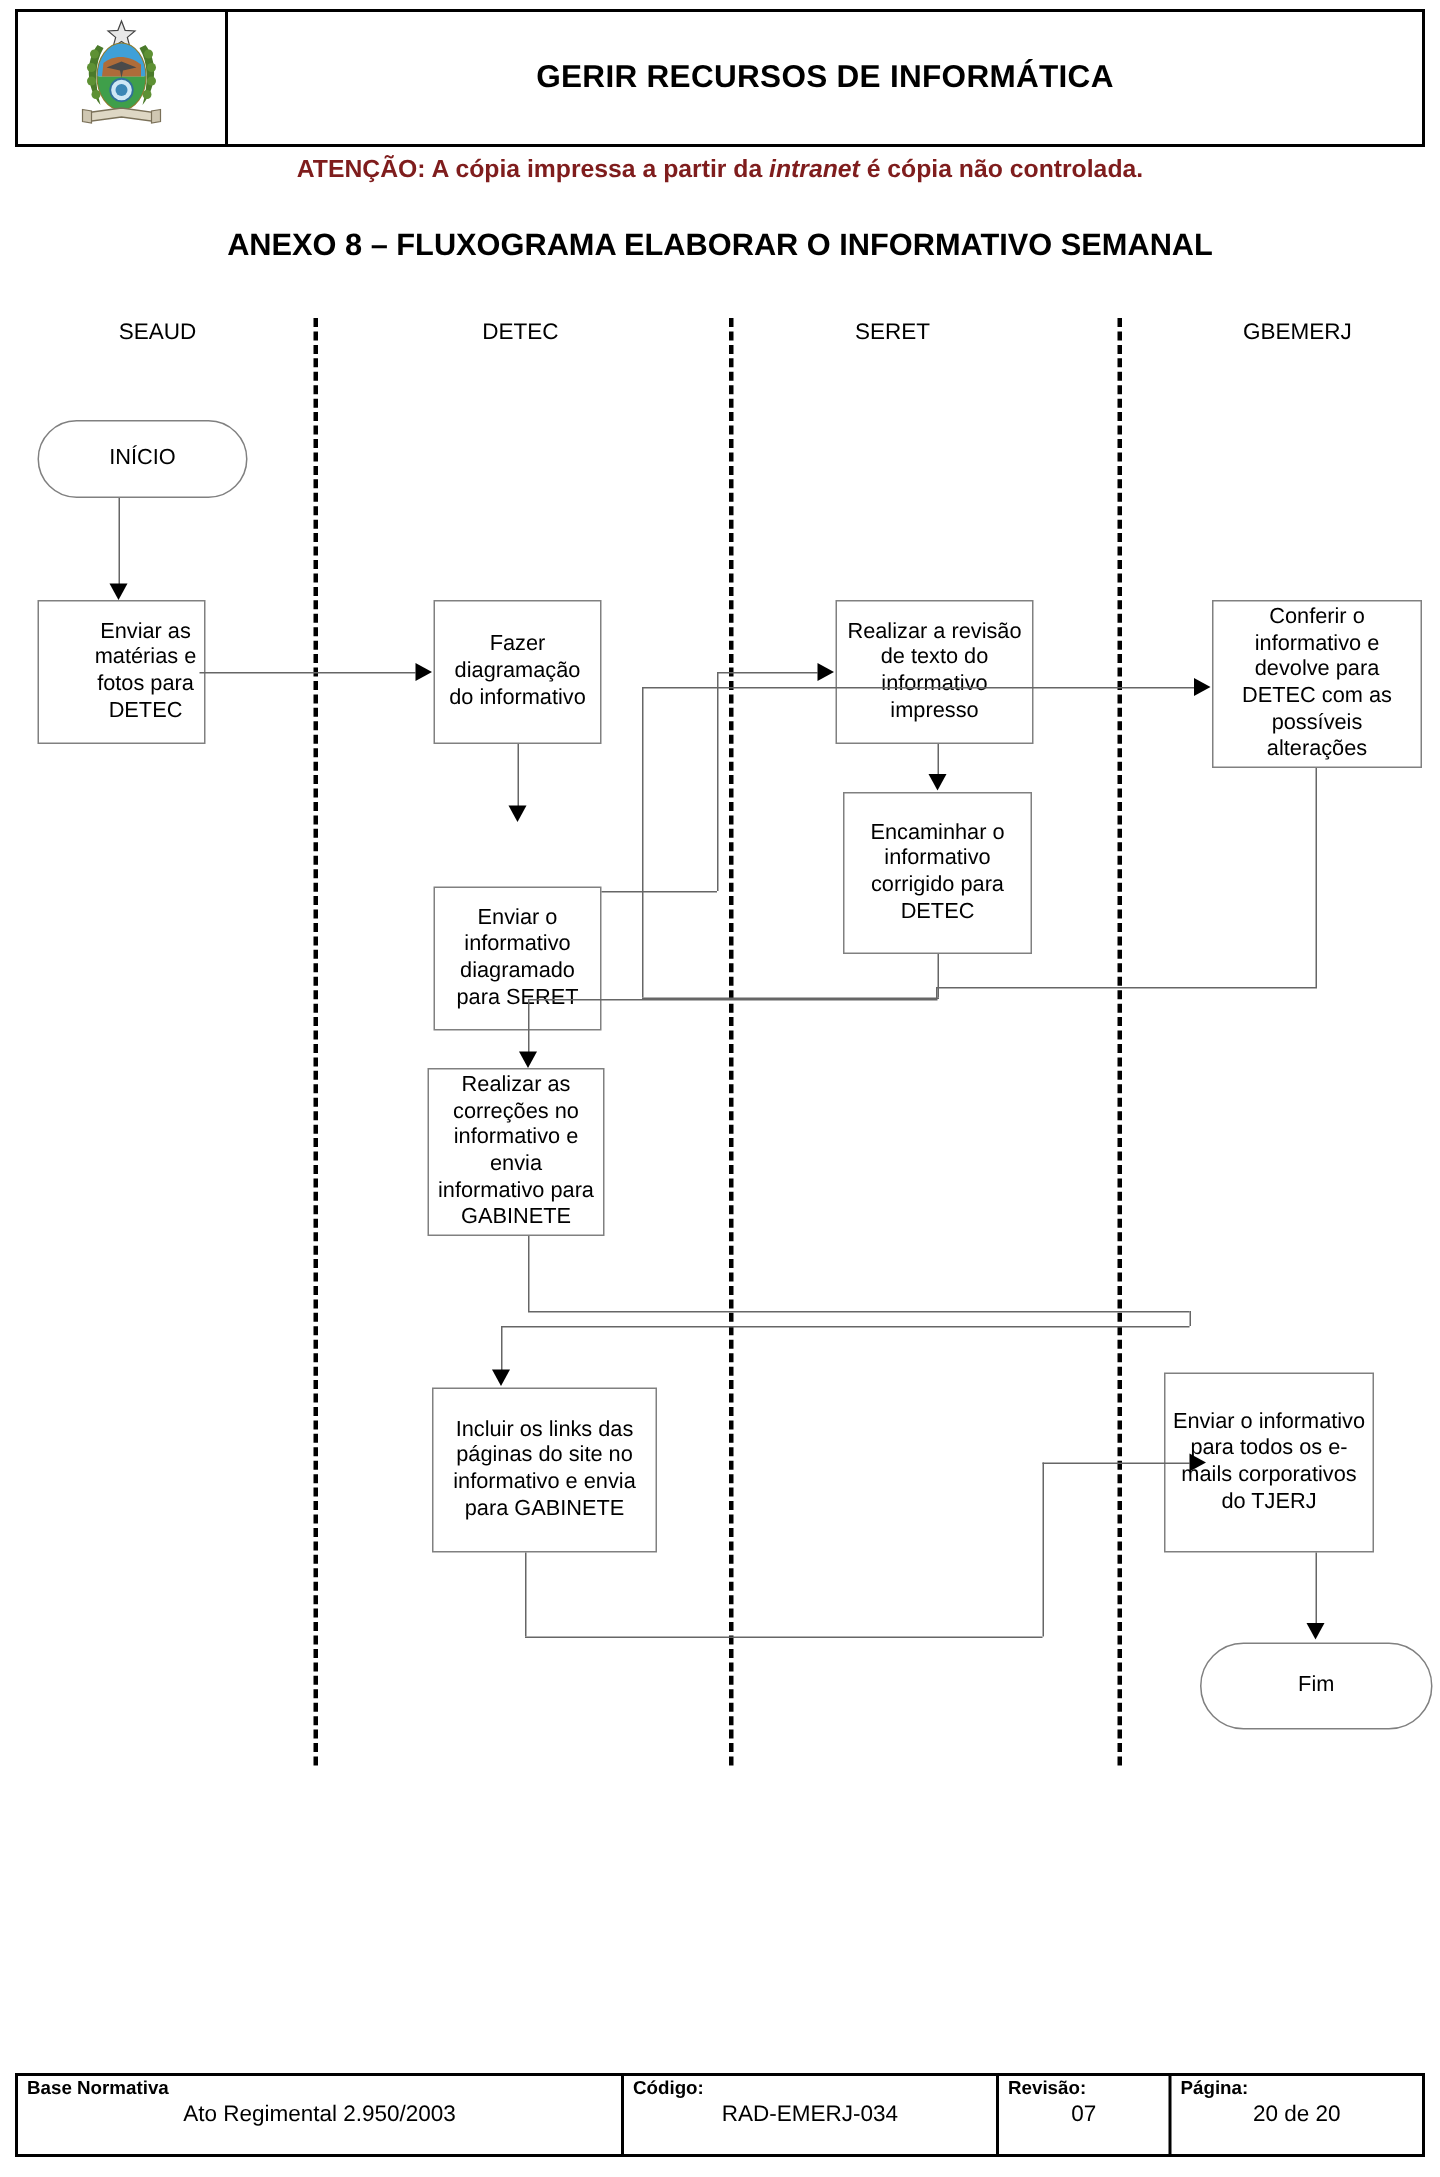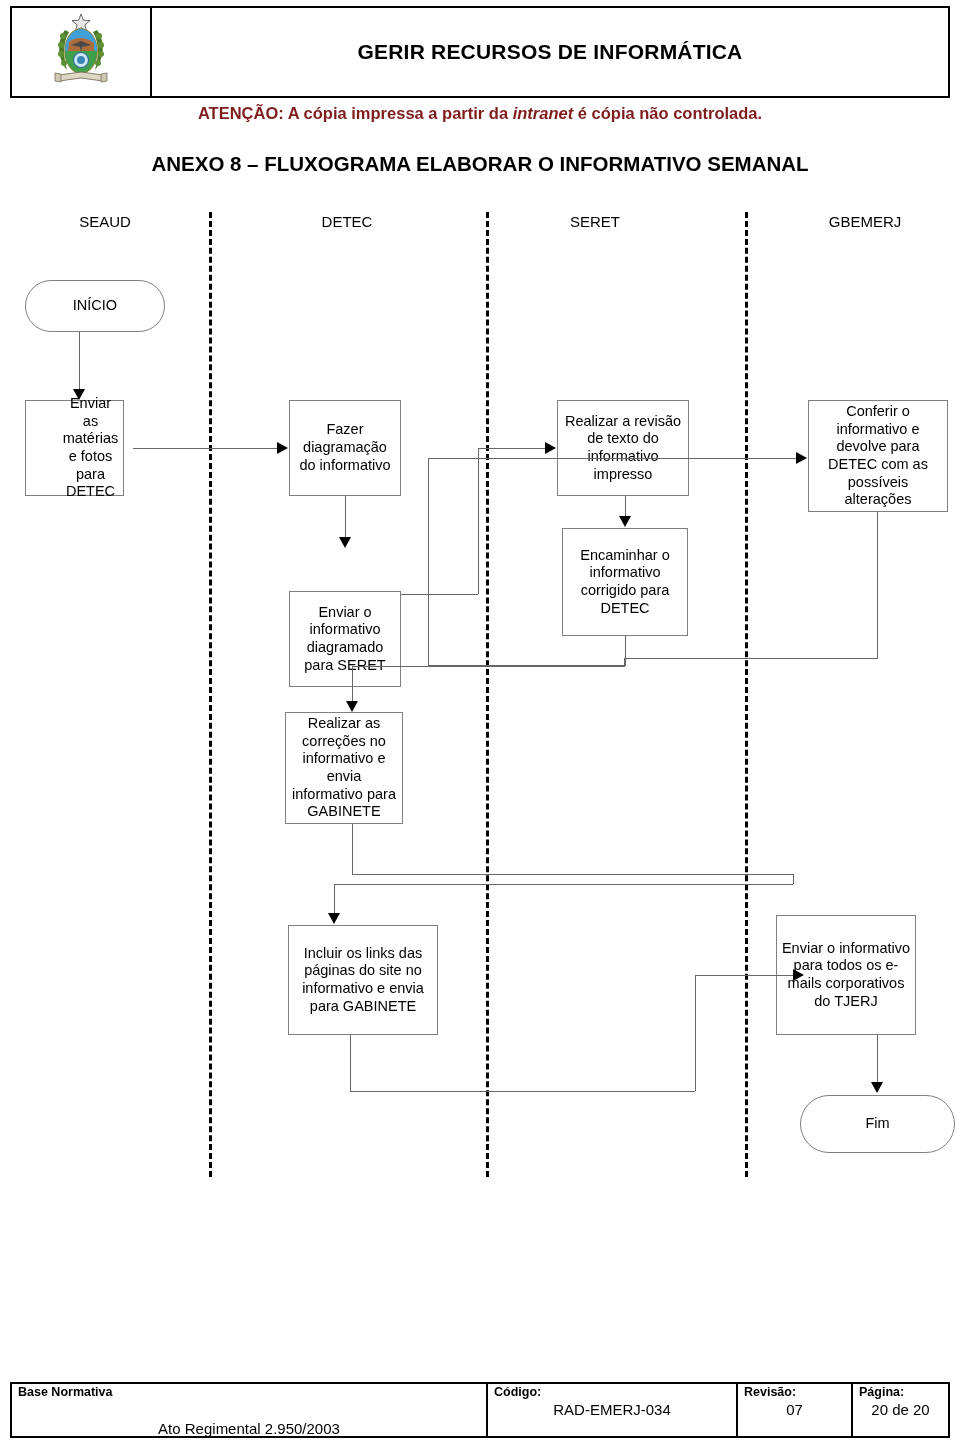--- a/index.html
+++ b/index.html
@@ -162,21 +162,21 @@
     font-weight: bold;
     text-align: left;
     line-height: 1.1;
   }
   .fcell .fval {
     font-size: 15px;
     font-weight: normal;
     text-align: center;
     margin-top: 1px;
   }
-  .fcell.base { width: 476px; gap: 19px; }
+  .fcell.base { width: 404px; }
   .fcell.base .fval { text-align: center; }
   .fcell.codigo { width: 250px; }
   .fcell.revisao { width: 115px; }
   .fcell.pagina { flex: 1; }
 </style>
 </head>
 <body>
 
 <div class="header-table">
   <div class="header-logo-cell">
@@ -229,21 +229,21 @@
 <div class="lane-label" style="left:790px; top:213px; width:150px;">GBEMERJ</div>
 
 <div class="lane-divider" style="left:209px;"></div>
 <div class="lane-divider" style="left:486px;"></div>
 <div class="lane-divider" style="left:745px;"></div>
 
 <div class="node terminator" style="left:25px; top:280px; width:140px; height:52px;">
   <span class="nlabel">INÍCIO</span>
 </div>
 
-<div class="node" style="left:25px; top:400px; width:99px; height:96px;padding-left:36px;">
+<div class="node" style="left:25px; top:400px; width:112px; height:96px;padding-left:36px;">
   <span class="nlabel">Enviar as matérias e fotos para DETEC</span>
 </div>
 
 <div class="node" style="left:289px; top:400px; width:112px; height:96px;">
   <span class="nlabel">Fazer diagramação do informativo</span>
 </div>
 
 <div class="node" style="left:557px; top:400px; width:132px; height:96px;">
   <span class="nlabel">Realizar a revisão de texto do informativo impresso</span>
 </div>

